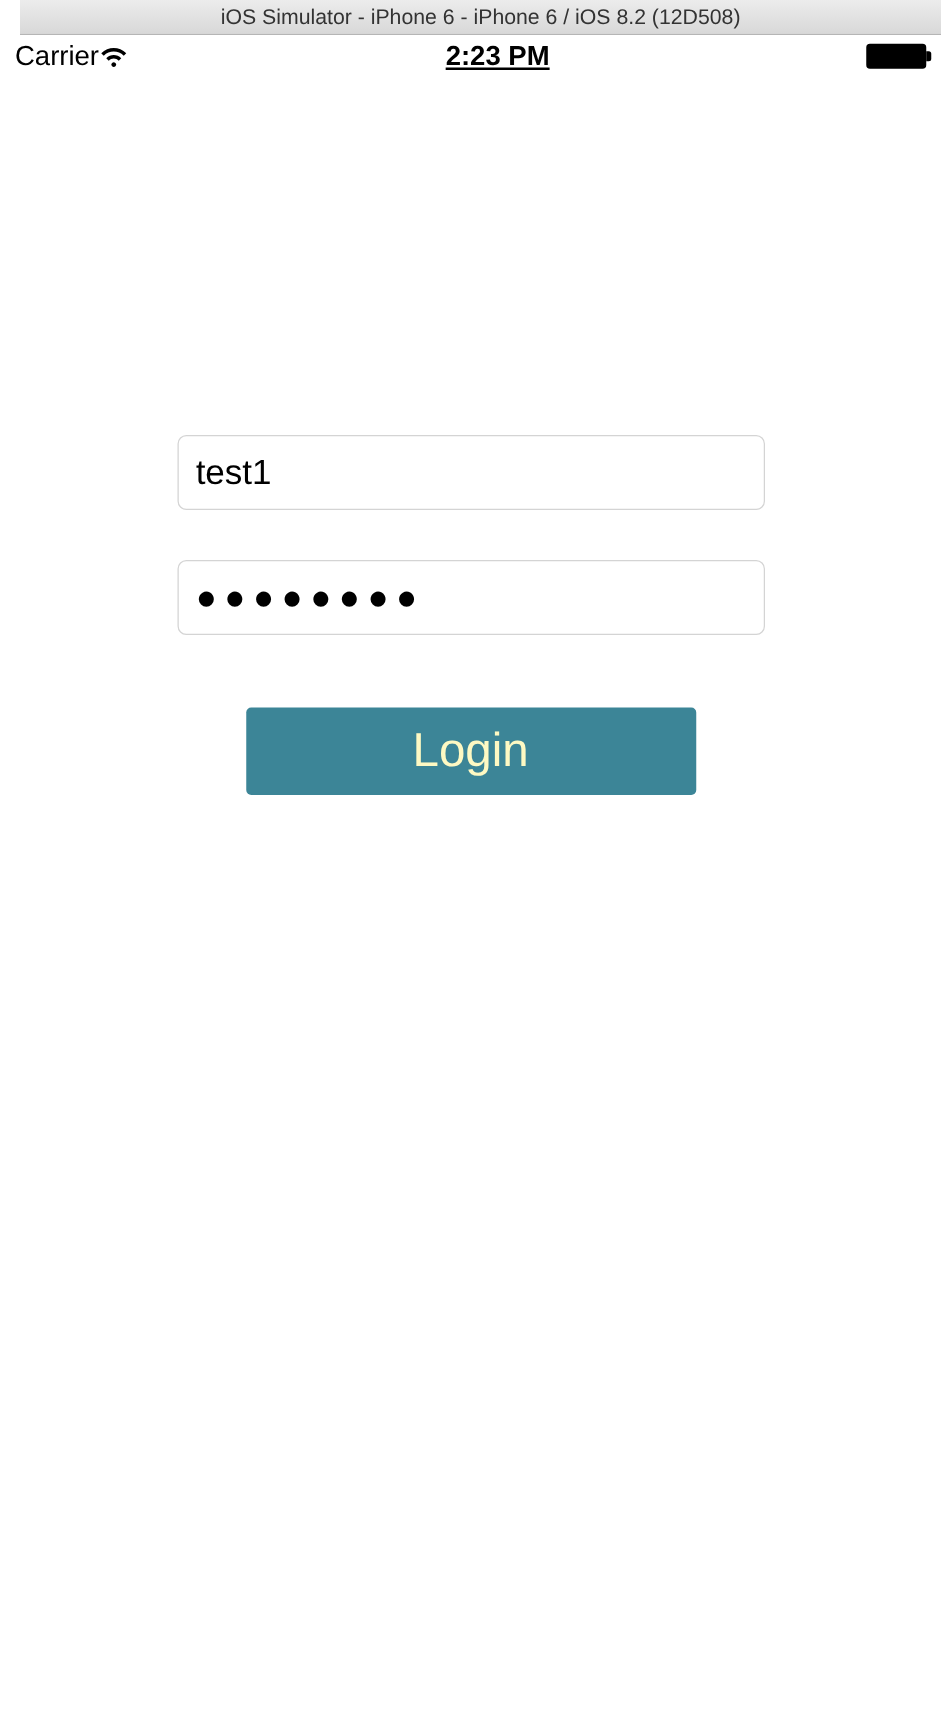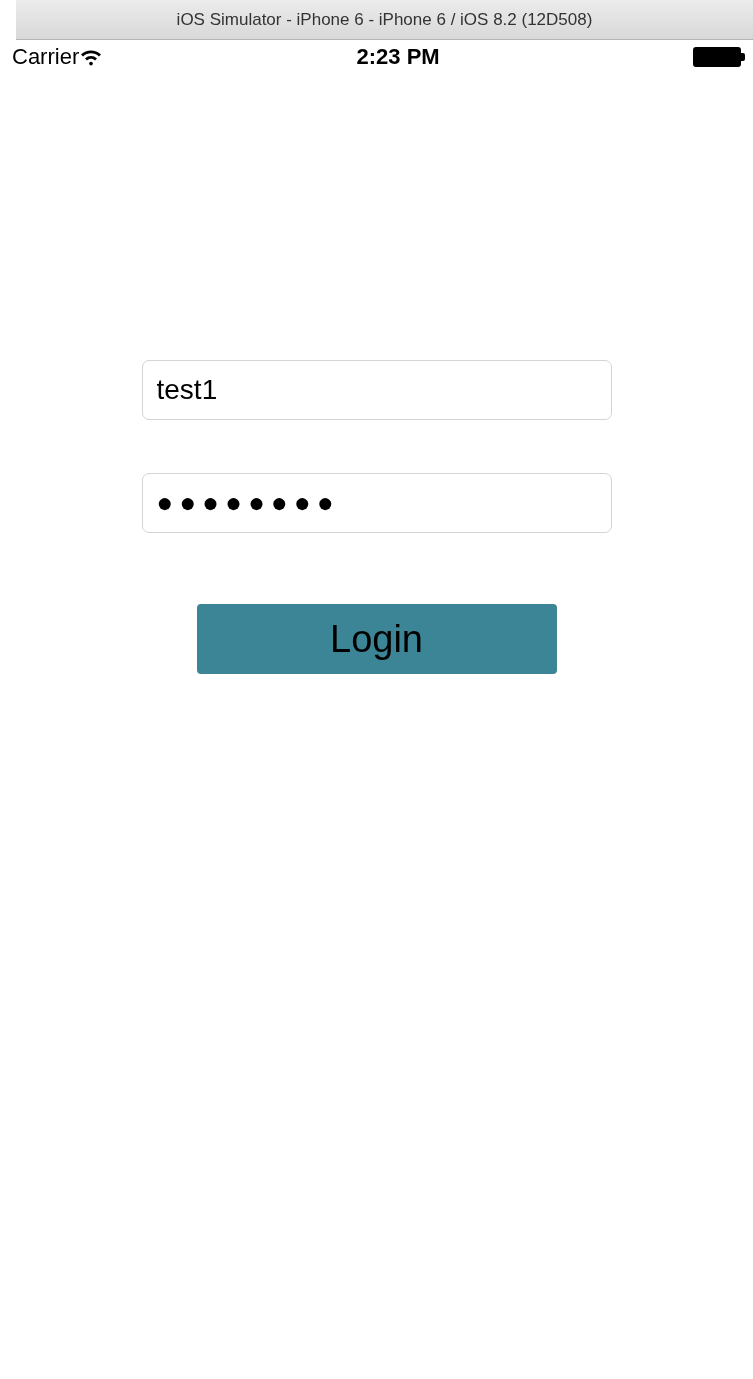--- a/index.html
+++ b/index.html
@@ -6,21 +6,21 @@
   body {
     margin: 0;
     padding: 0;
     font-family: -apple-system, "Helvetica Neue", Helvetica, Arial, sans-serif;
     background: #fff;
     width: 753px;
     height: 1379px;
     overflow: hidden;
   }
   .window-titlebar {
-    height: 40px;
+    height: 28px;
     background: linear-gradient(#ececec, #d8d8d8);
     border-bottom: 1px solid #b5b5b5;
     display: flex;
     align-items: center;
     justify-content: center;
     font-size: 17px;
     color: #333;
     margin-left: 16px;
   }
   .device {
@@ -32,21 +32,21 @@
   .status-bar {
     height: 34px;
     display: flex;
     align-items: center;
     justify-content: space-between;
     padding: 0 12px;
     font-size: 22px;
     color: #000;
   }
   .status-left { display: flex; align-items: center; }
-  .status-center { font-weight: 600; }
+  .status-center { font-weight: 600; text-decoration: underline; }
   .status-right { display: flex; align-items: center; }
   .wifi-icon { width: 24px; height: 18px; }
   .battery {
     width: 48px; height: 20px;
     border: 2px solid #000;
     border-radius: 3px;
     position: relative;
     background: #000;
   }
   .battery::after {
@@ -57,40 +57,39 @@
     background: #000;
     border-radius: 0 2px 2px 0;
   }
   .form-area {
     position: absolute;
     top: 320px;
     left: 0; right: 0;
     display: flex;
     flex-direction: column;
     align-items: center;
-    gap: 13px;
   }
   .text-field {
     width: 470px;
     height: 60px;
     border: 1px solid #d4d4d4;
     border-radius: 7px;
     padding: 0 14px;
     font-size: 28px;
     color: #000;
     margin-bottom: 40px;
     outline: none;
     background: #fff;
     font-family: inherit;
   }
   .login-btn {
     width: 360px;
     height: 70px;
     background: #3c8597;
-    color: #000000;
+    color: #fef9c3;
     font-size: 38px;
     font-weight: 300;
     border: none;
     border-radius: 4px;
     cursor: pointer;
     margin-top: 18px;
     text-align: center;
   }
   .dots {
     font-size: 28px;

